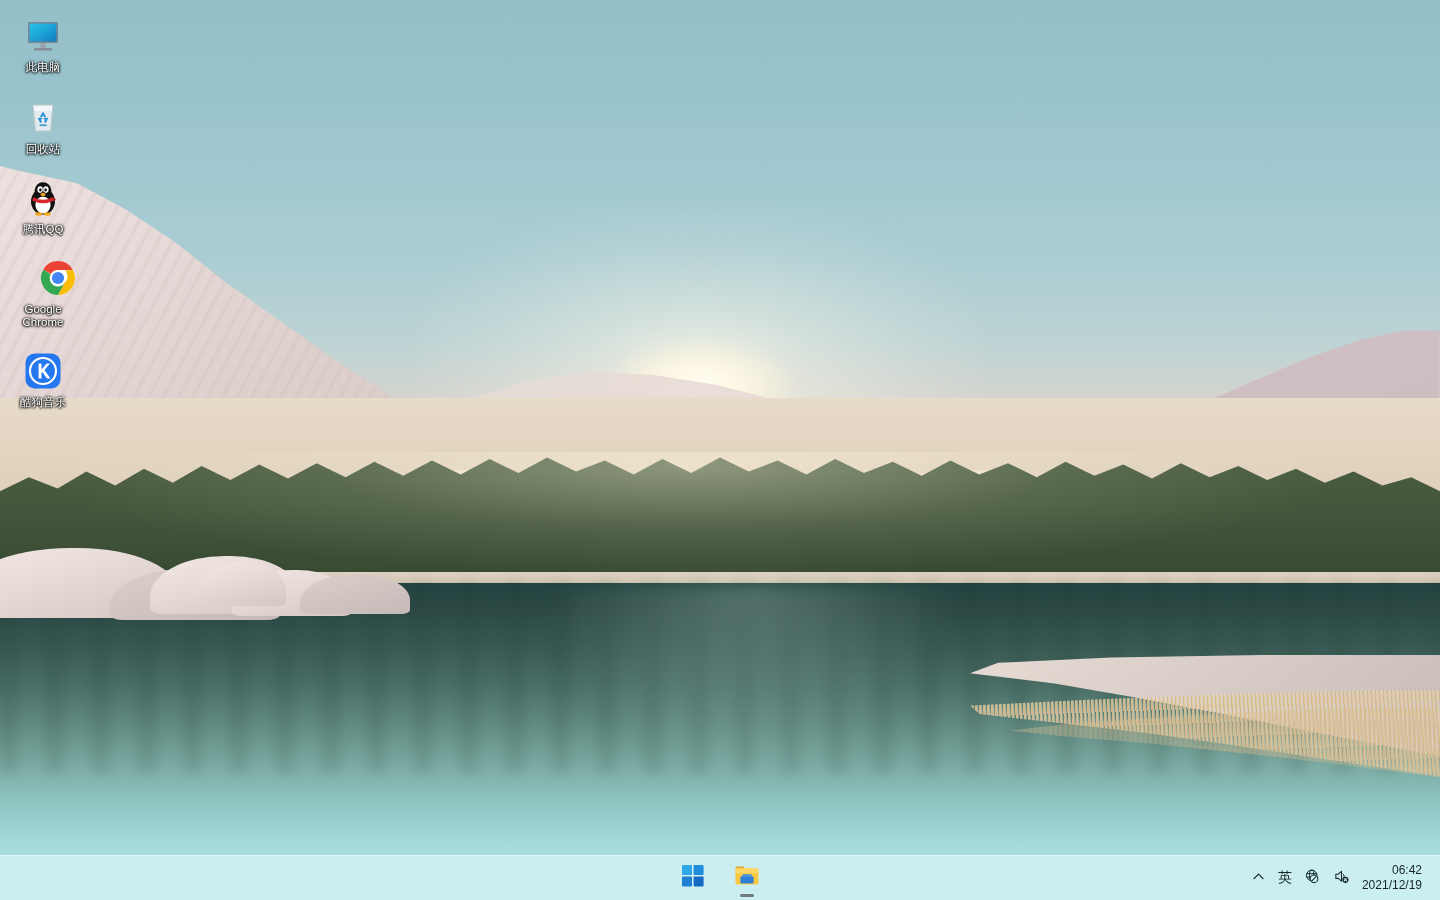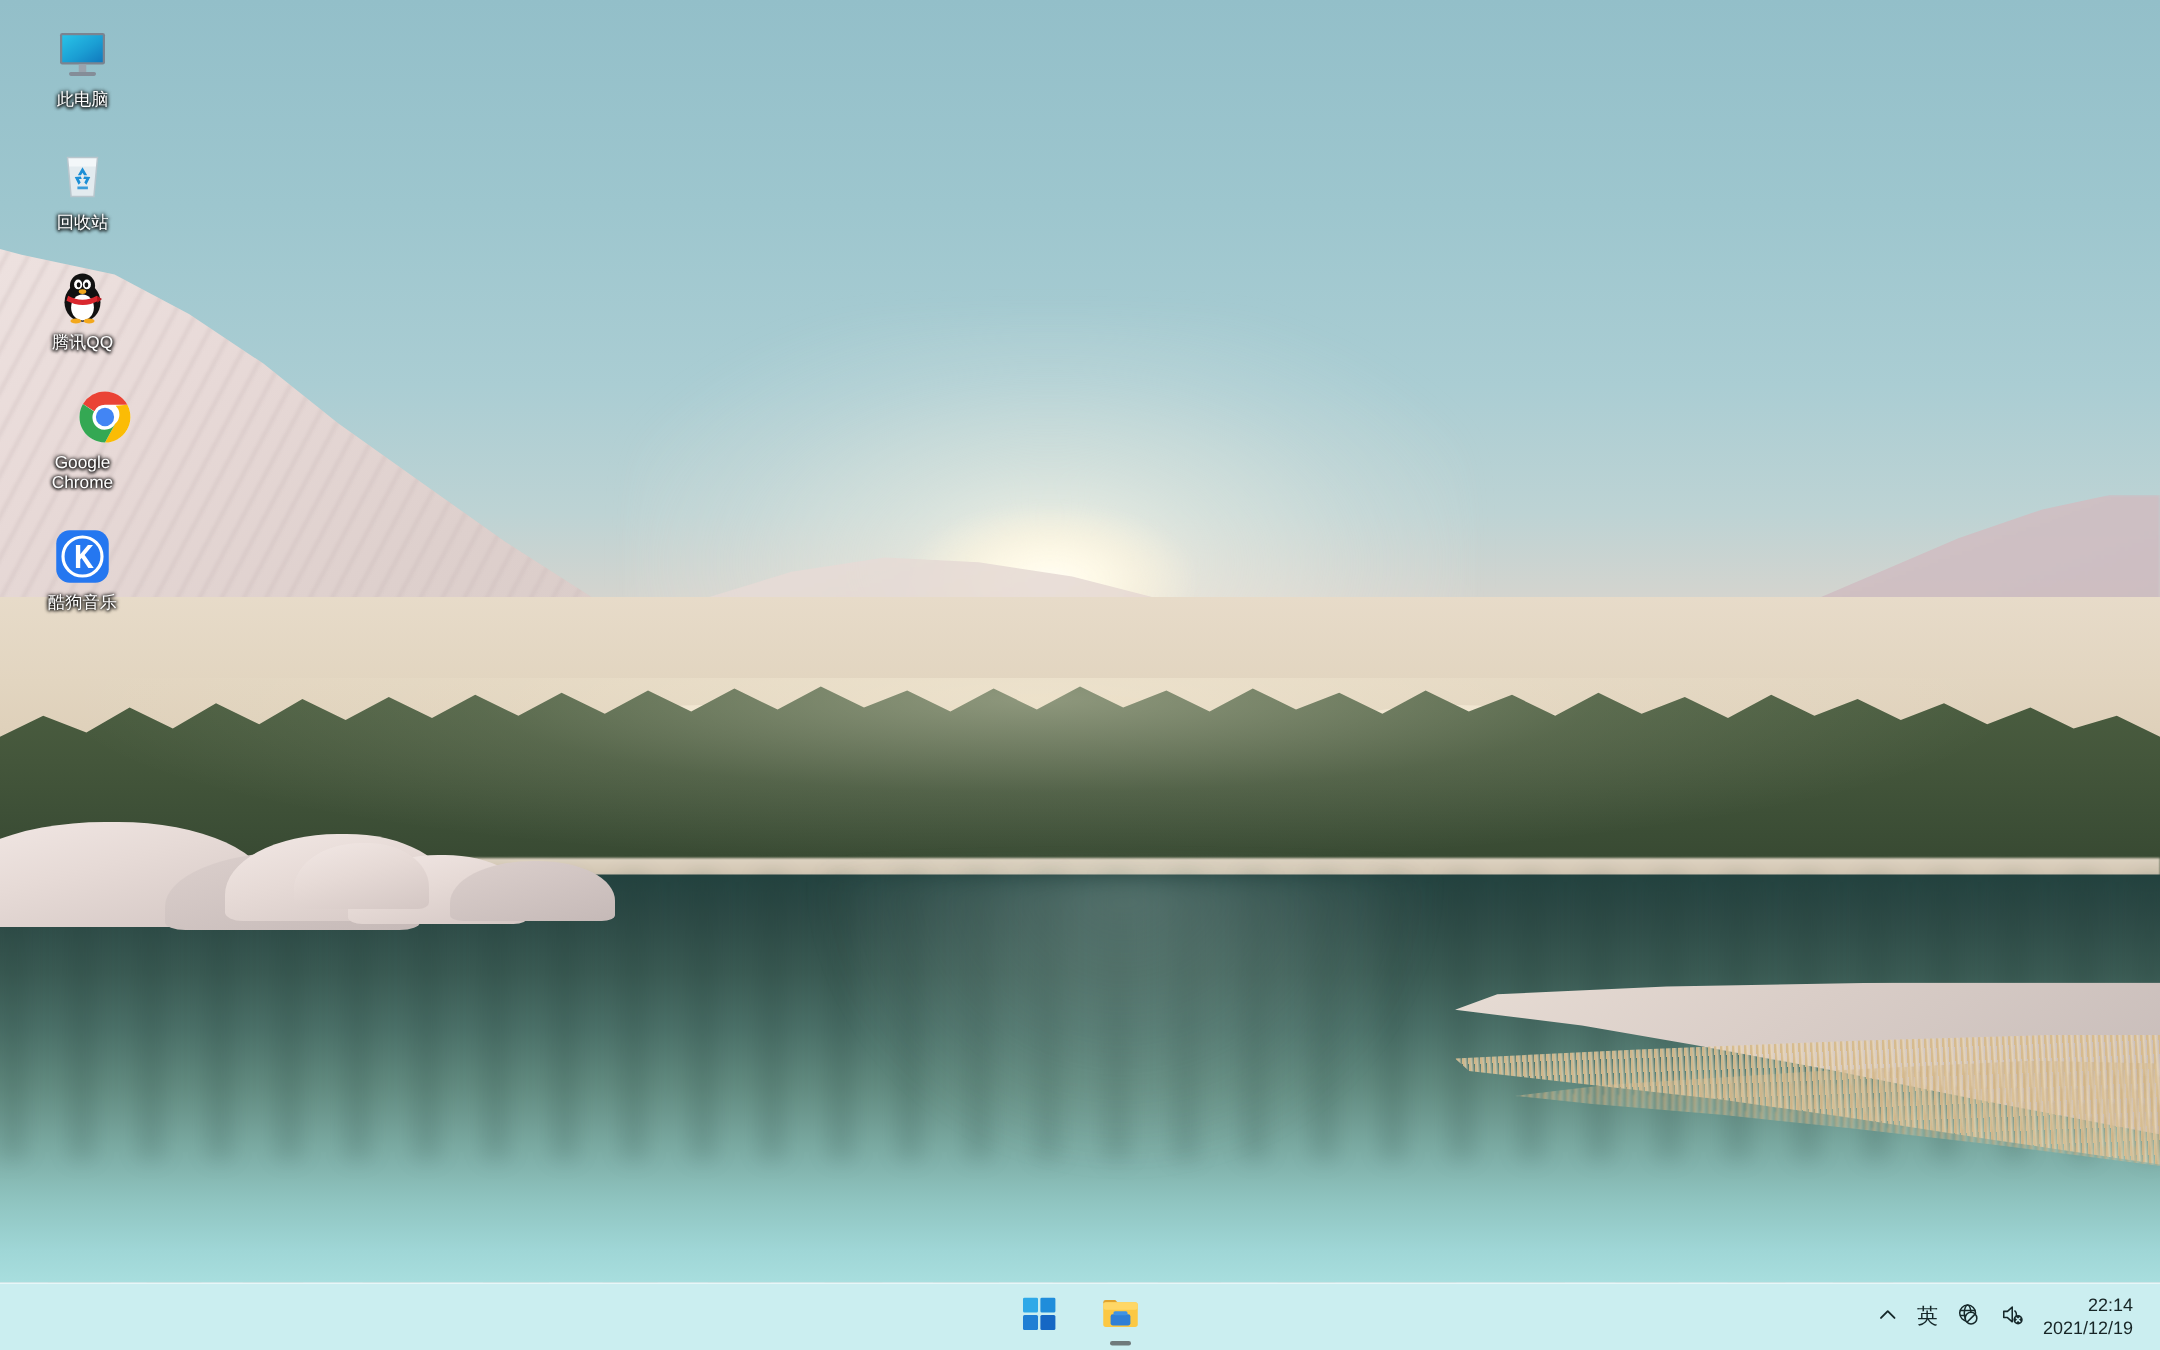--- a/index.html
+++ b/index.html
@@ -191,21 +191,21 @@
     position:absolute; right:0; top:700px; width:430px; height:90px;
     background:
       repeating-linear-gradient(92deg,
         rgba(200,170,124,.8) 0px, rgba(200,170,124,.8) 1px,
         rgba(232,212,176,.5) 2px, rgba(232,212,176,0) 5px);
     clip-path:polygon(100% 10%, 100% 86%, 74% 70%, 52% 58%, 32% 48%, 12% 40%, 0% 34%, 14% 26%, 46% 16%, 80% 8%);
     filter:blur(.8px); opacity:.85;
   }
 
   
-  #desktop-icons{ position:absolute; left:16px; top:0; width:90px; }
+  #desktop-icons{ position:absolute; left:4px; top:0; width:90px; }
   .desk-icon{
     width:78px; padding:6px 2px 4px; margin:0 0 4px 0;
     display:flex; flex-direction:column; align-items:center;
     cursor:default; user-select:none;
   }
   .desk-icon .glyph{
     width:44px; height:44px; display:flex; align-items:center;
     justify-content:center; position:relative; margin-bottom:3px;
   }
   .desk-icon .label{
@@ -475,17 +475,17 @@
         <svg width="17" height="17" viewBox="0 0 18 18">
           <path d="M3 6.6 h2.6 L9 3.6 v10.4 L5.6 11 H3 Z" fill="none" stroke="#16282a" stroke-width="1.1" stroke-linejoin="round"></path>
           <path d="M10.8 6.3 a3.3 3.3 0 0 1 0 5" fill="none" stroke="#16282a" stroke-width="1.05" stroke-linecap="round"></path>
           <circle cx="13.1" cy="12.5" r="3.3" fill="#16282a"></circle>
           <path d="M11.9 11.3 L14.3 13.7 M14.3 11.3 L11.9 13.7" stroke="#cbeef0" stroke-width="1.15" stroke-linecap="round"></path>
         </svg>
       </span>
     </div>
 
     <div id="clock">
-      <span class="t">22:14</span>
+      <span class="t">06:42</span>
       <span class="d">2021/12/19</span>
     </div>
   </div>
 </div>
 
 </body></html>

